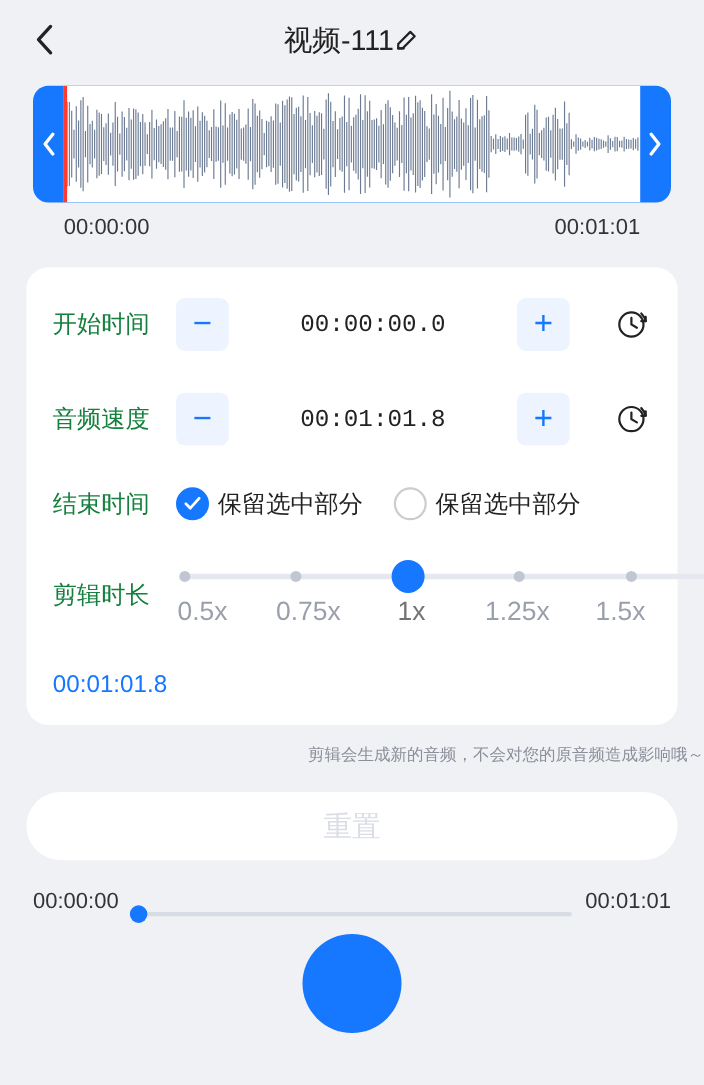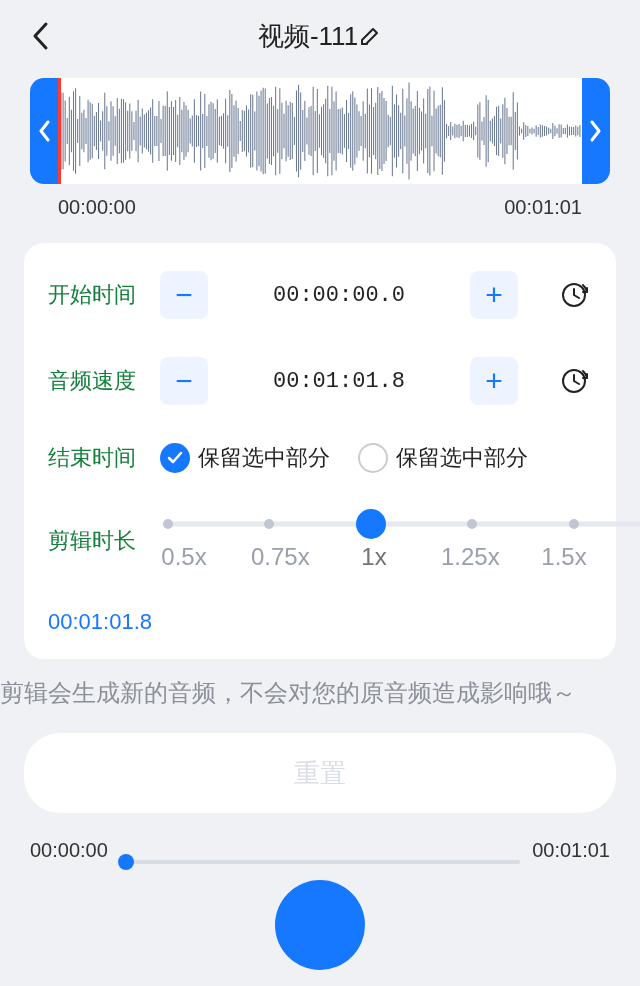--- a/index.html
+++ b/index.html
@@ -190,33 +190,33 @@
   .preview-btn {
     width: 106px; height: 52px;
     border: 2px solid #1677ff;
     border-radius: 26px;
     color: #1677ff;
     font-size: 22px;
     display: flex; align-items: center; justify-content: center;
   }
 
   .hint {
-    text-align: left;
-    font-size: 24px;
+    text-align: right;
+    font-size: 15px;
     color: #8a8f99;
     margin-top: 18px;
   }
 
   .action-row {
     display: flex;
     gap: 22px;
     margin: 24px 24px 0 24px;
   }
   .action-btn {
-    flex: 1; height: 80px;
+    flex: 1; height: 62px;
     border-radius: 36px;
     font-size: 26px;
     display: flex; align-items: center; justify-content: center;
   }
   .btn-reset { background: #fff; color: #d9dde5; }
   .btn-start { background: #a9c9ff; color: #fff; }
 
   .play-bar {
     margin: 26px 30px 0 30px;
   }

